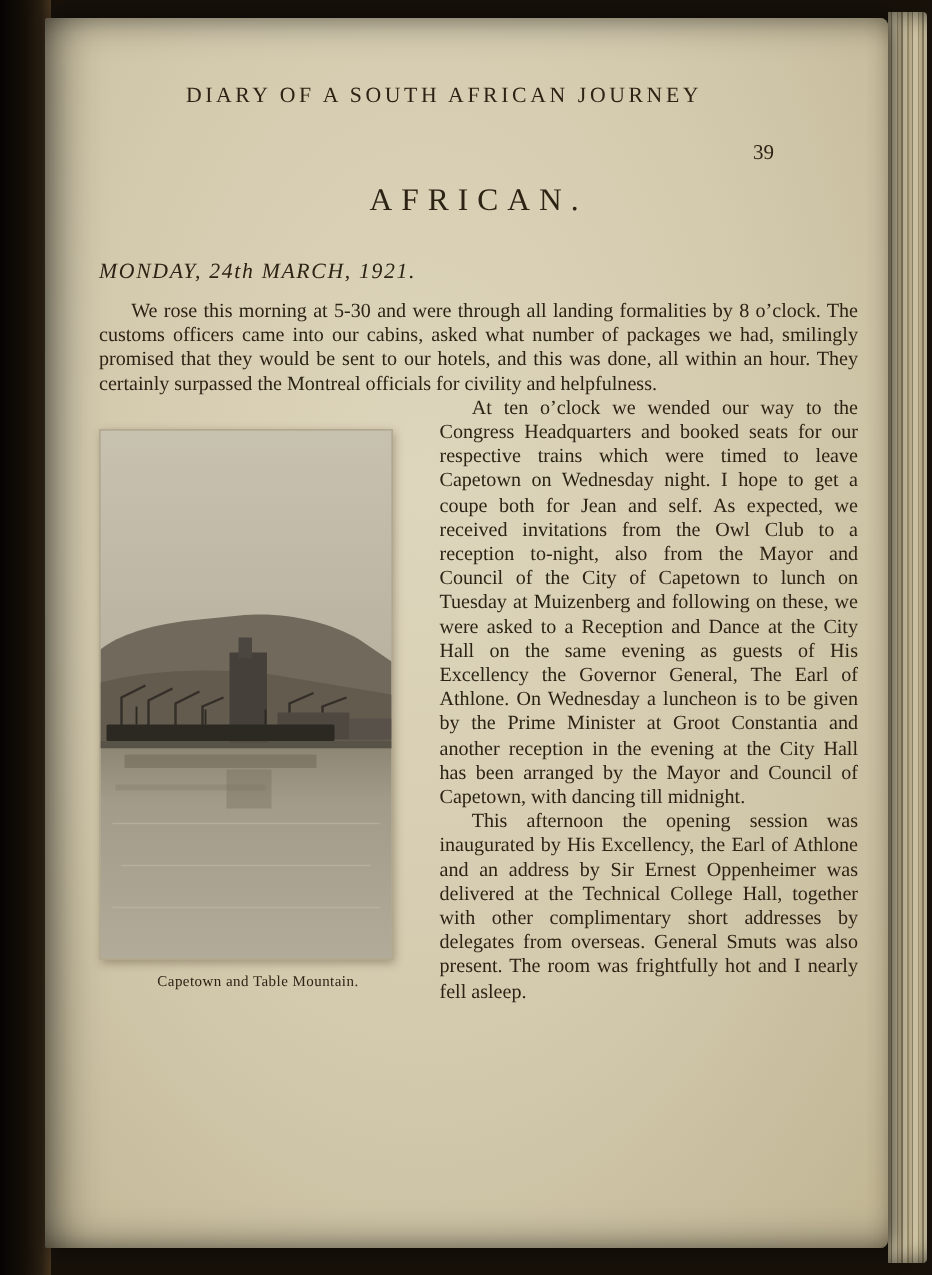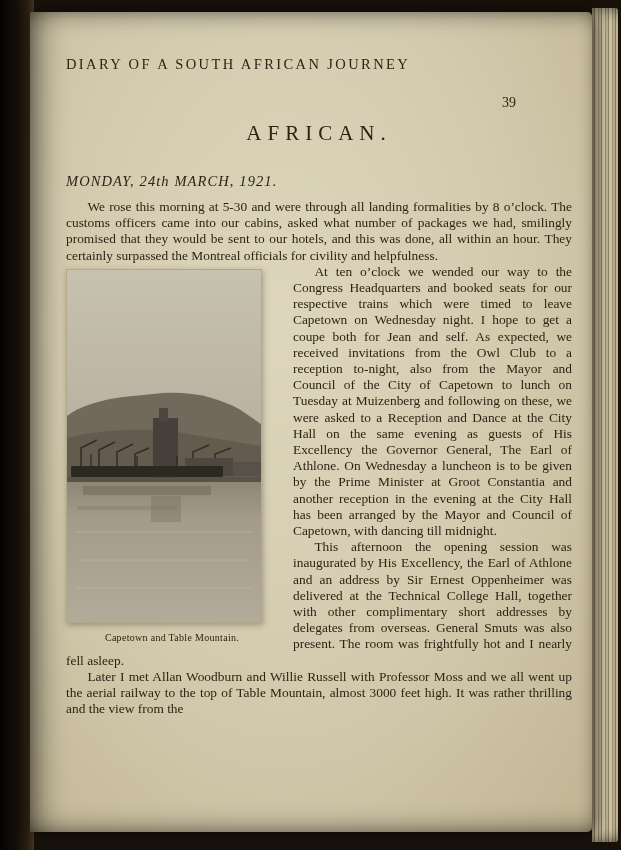--- a/index.html
+++ b/index.html
@@ -34,20 +34,21 @@
       5px 0 16px rgba(0,0,0,.55);
     border-radius:2px 5px 5px 2px;
     color:#2d2315;
   }
   .page-inner {
     position:absolute; left:36px; right:20px; top:44px;
   }
 
   .running-header {
     position:relative;
+    text-align:center;
     font-size:14.5px;
     letter-spacing:2.4px;
     padding-right:46px;
     white-space:nowrap;
     font-family:Liberation Serif, serif;
   }
   .page-number {
     position:absolute; right:56px; top:1px;
     letter-spacing:0; font-size:14px;margin-top:38px;
   }
@@ -71,21 +72,21 @@
     margin-top:9px;
     font-size:13.4px;
     line-height:16.2px;
     text-align:justify;
   }
   .body-text p { margin:0; text-indent:1.6em; }
 
   figure {
     float:left;
     width:212px;
-    margin:5px 15px 2px 0;
+    margin:22px 15px 2px 0;
     padding:0;
   }
   .photo-frame {
     width:194px; height:352px;
     border:1px solid #b3a88b;
     background:#b3ac9b;
     box-shadow:1px 2px 6px rgba(55,44,26,.35);
   }
   .photo-frame svg { display:block; width:100%; height:100%; }
   figcaption {
@@ -174,18 +175,17 @@
                 <line x1="14" y1="290" x2="180" y2="290"></line>
                 <line x1="8" y1="318" x2="186" y2="318"></line>
               </g>
             </svg>
           </div>
           <figcaption>Capetown and Table Mountain.</figcaption>
         </figure>
 
         <p>At ten o’clock we wended our way to the Congress Headquarters and booked seats for our respective trains which were timed to leave Capetown on Wednesday night.  I hope to get a coupe both for Jean and self.  As expected, we received invitations from the Owl Club to a reception to-night, also from the Mayor and Council of the City of Capetown to lunch on Tuesday at Muizenberg and following on these, we were asked to a Reception and Dance at the City Hall on the same evening as guests of His Excellency the Governor General, The Earl of Athlone.  On Wednesday a luncheon is to be given by the Prime Minister at Groot Constantia and another reception in the evening at the City Hall has been arranged by the Mayor and Council of Capetown, with dancing till midnight.</p>
         <p>This afternoon the opening session was inaugurated by His Excellency, the Earl of Athlone and an address by Sir Ernest Oppenheimer was delivered at the Technical College Hall, together with other complimentary short addresses by delegates from overseas.  General Smuts was also present.  The room was frightfully hot and I nearly fell asleep.</p>
-        <p>Later I met Allan Woodburn and Willie Russell with Professor Moss and we all went up the aerial railway to the top of Table Mountain, almost 3000 feet high.  It was rather thrilling and the view from the</p>
 
       </div>
     </div>
   </div>
 </div>
 
 </body></html>

